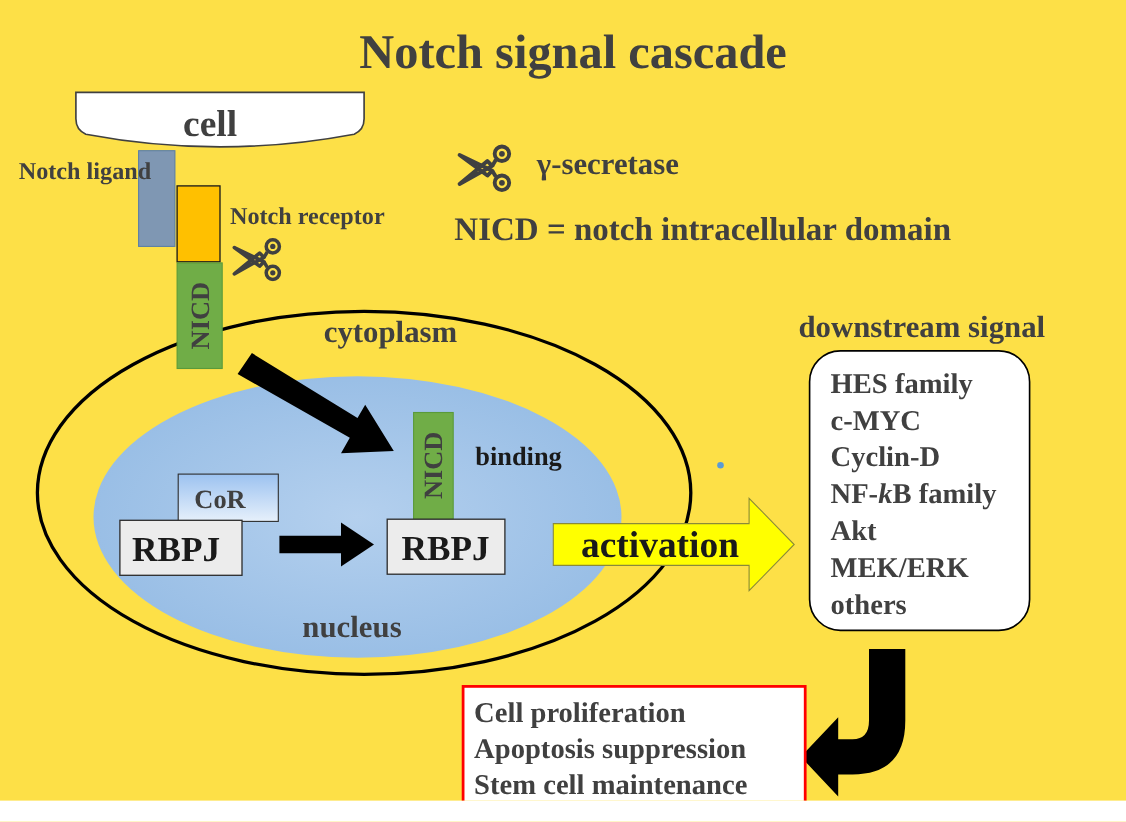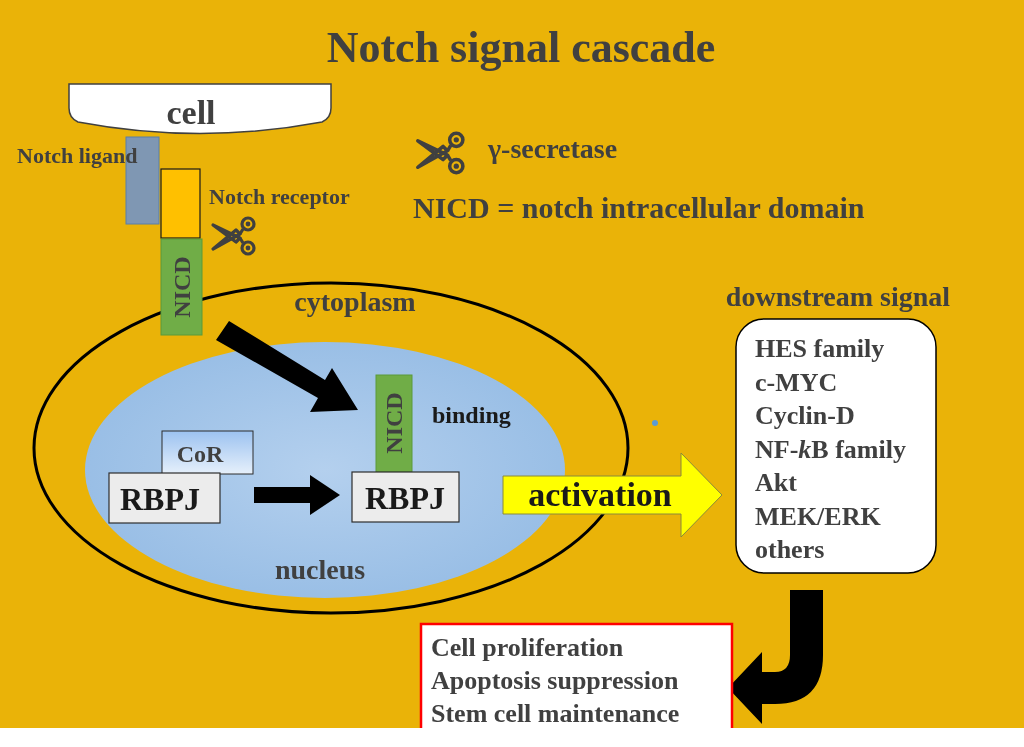--- a/index.html
+++ b/index.html
@@ -1,16 +1,16 @@
 <!DOCTYPE html>
 <html><head>
   <meta charset="utf-8">
   <style>
     html, body { margin: 0; padding: 0; background: #ffffff; }
-    #stage { position: relative; width: 1024px; height: 728px; overflow: hidden; background: #eab308; }
+    #stage { position: relative; width: 1024px; height: 728px; overflow: hidden; background: #fde047; }
     svg#diagram { position: absolute; left: 0; top: 0; }
     .t { font-family: "Liberation Serif", serif; font-weight: bold; fill: #404040; }
     .tb { font-family: "Liberation Serif", serif; font-weight: bold; fill: #1a1a1a; }
   </style>
 </head>
 <body>
 
 <div id="stage">
   <svg id="diagram" width="1024" height="747" viewBox="0 0 1024 747" xmlns="http://www.w3.org/2000/svg">
     <defs>

